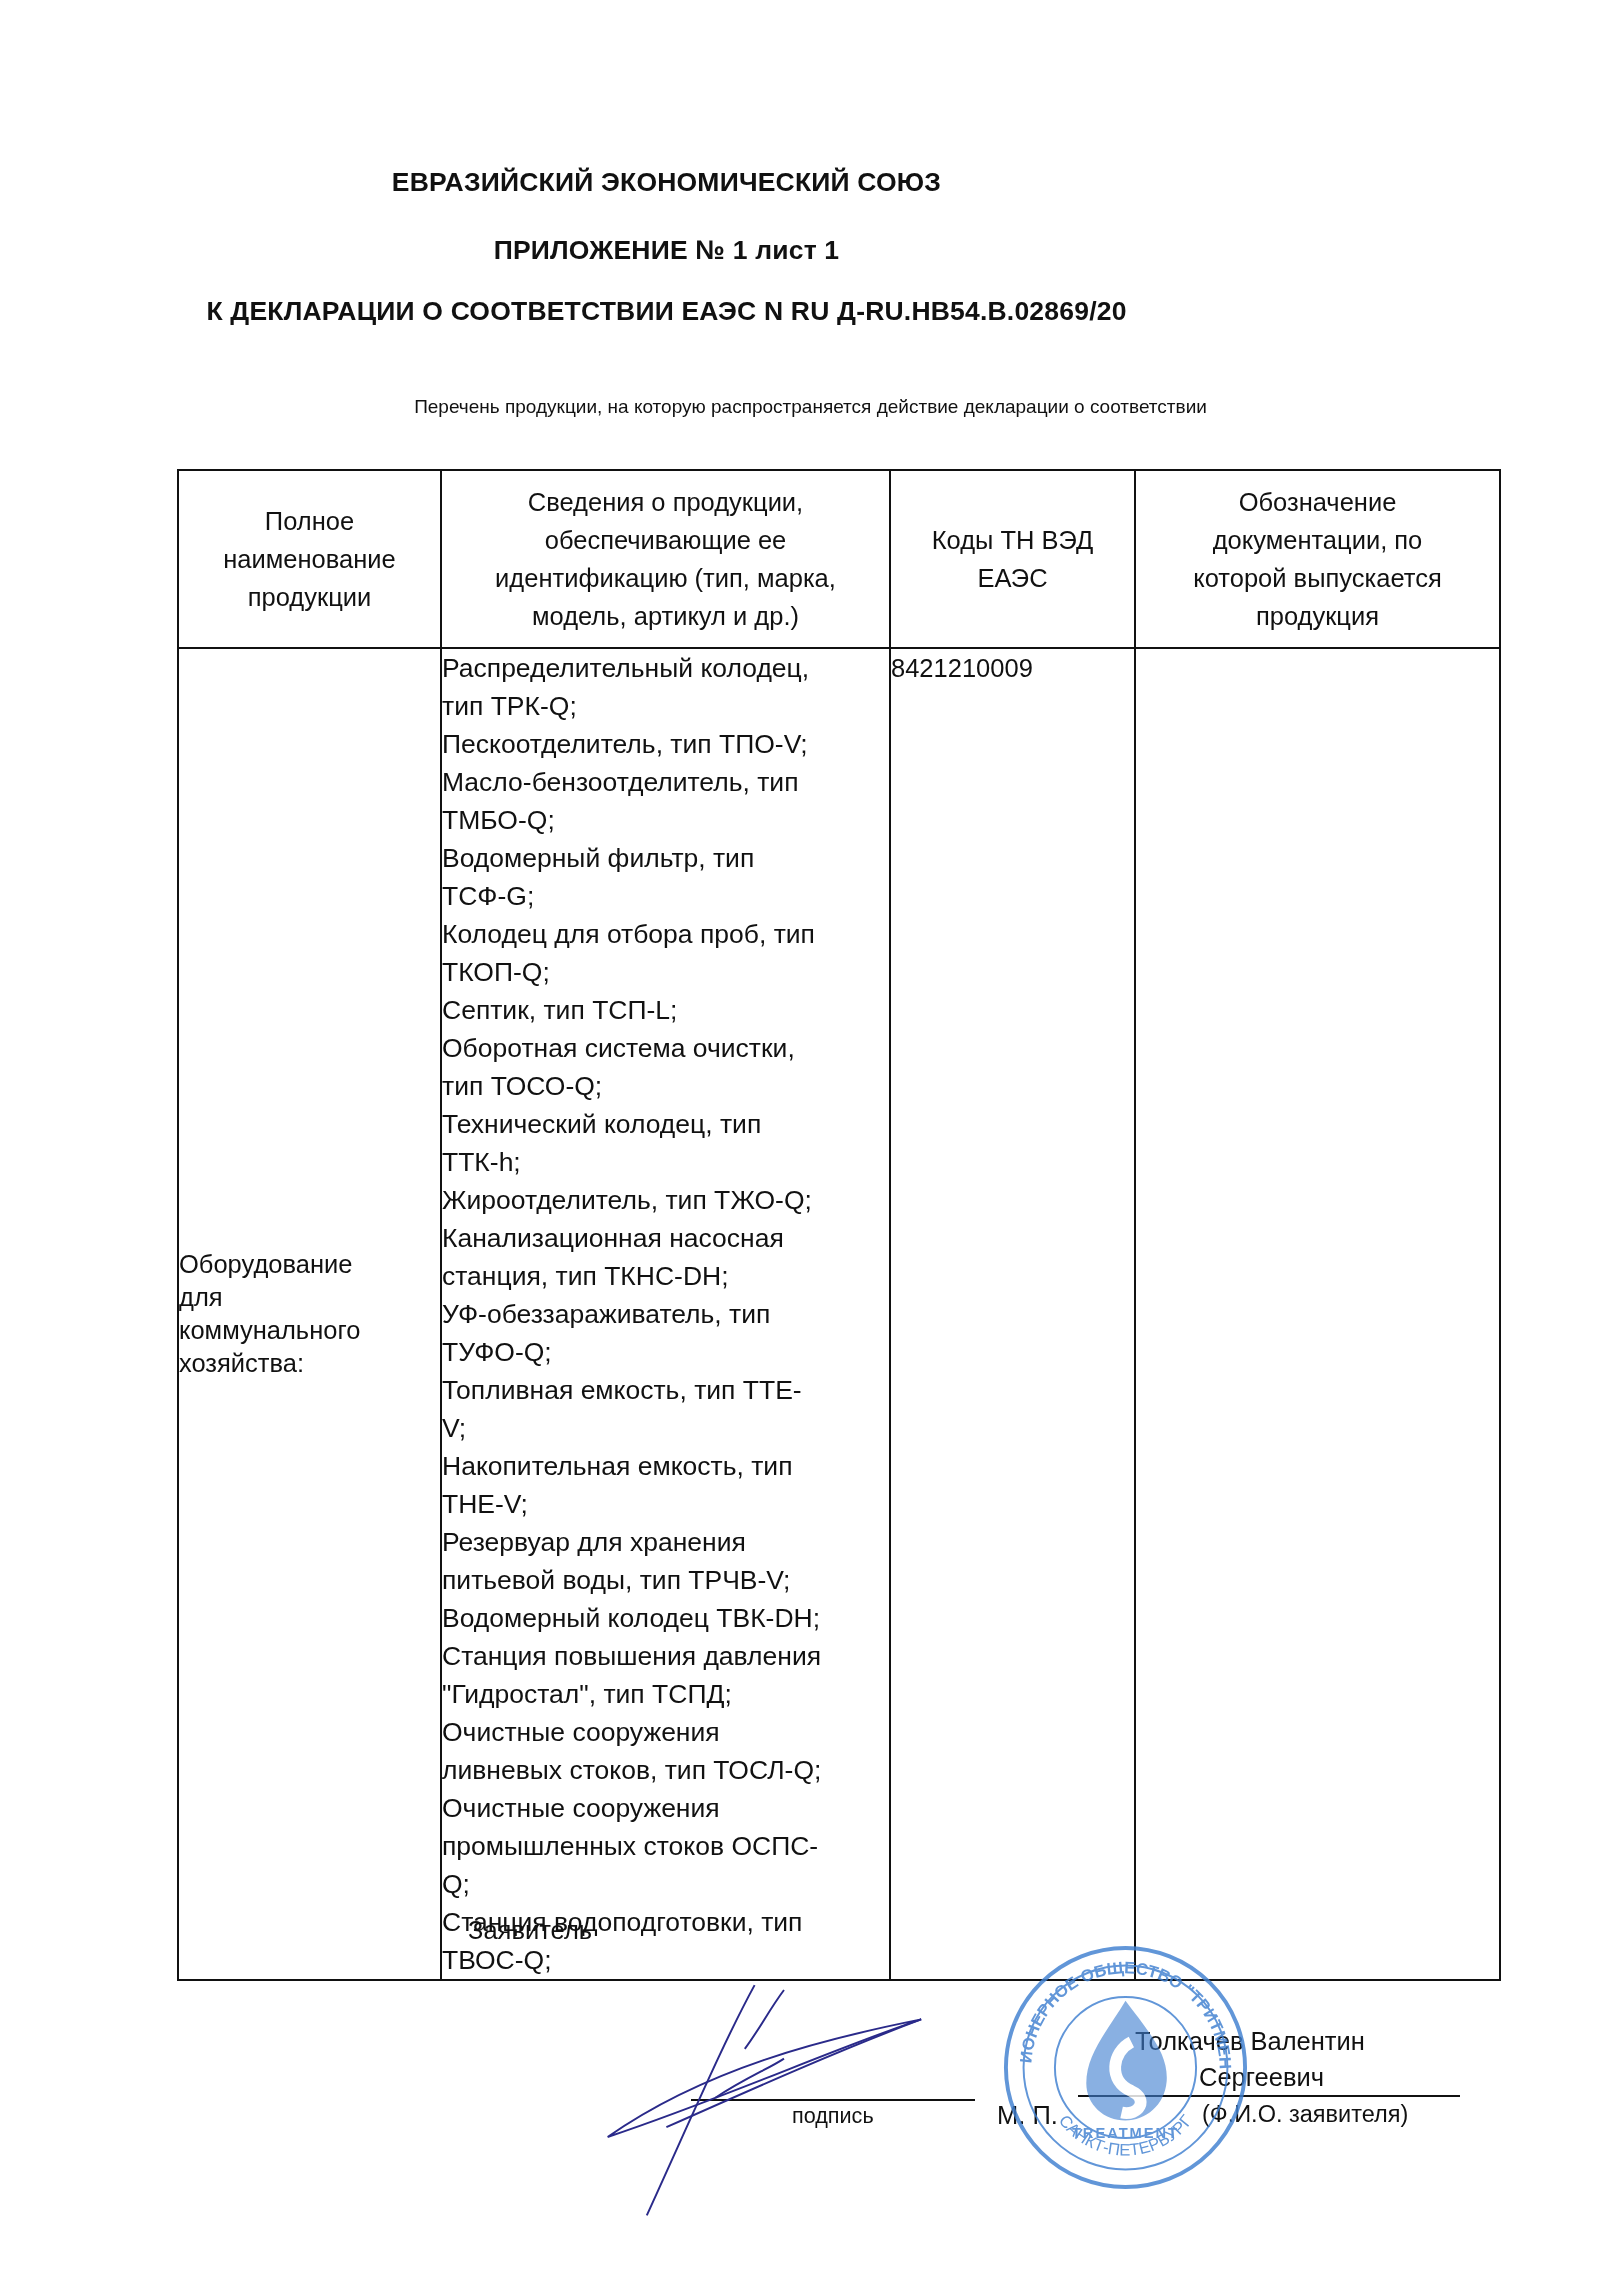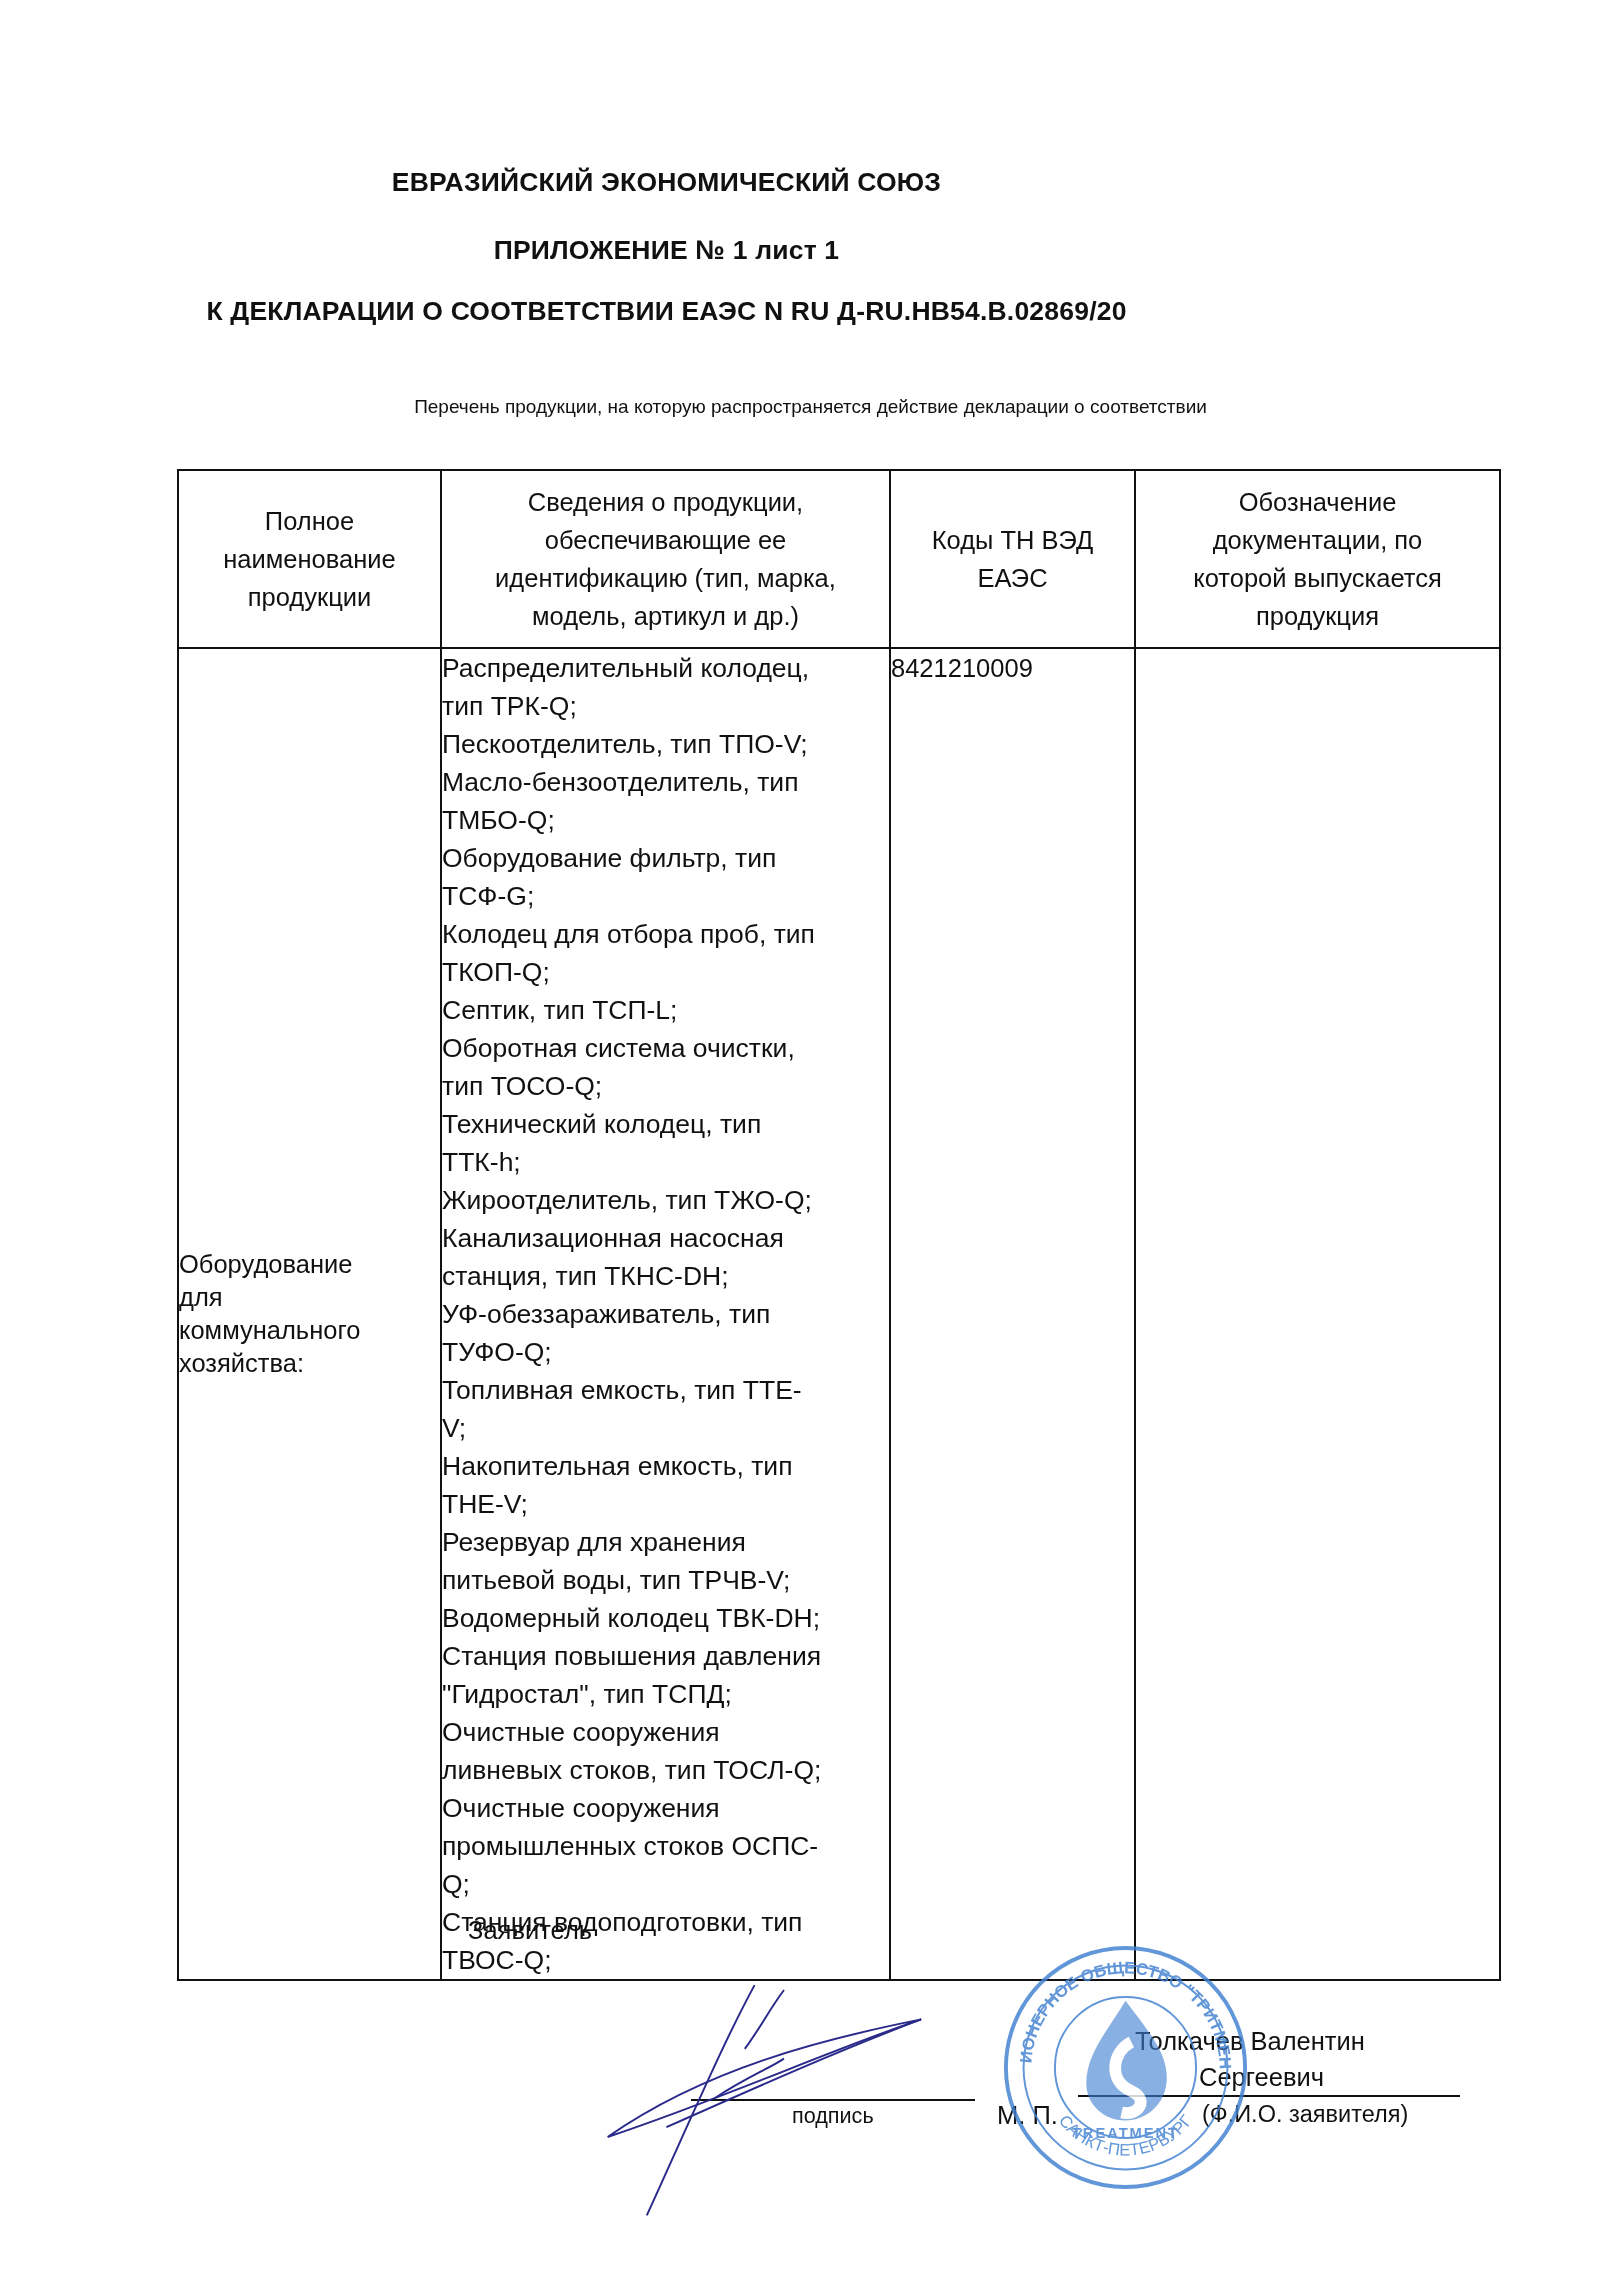--- a/index.html
+++ b/index.html
@@ -73,21 +73,21 @@
       <span>для</span>
       <span>коммунального</span>
       <span>хозяйства:</span>
     </td>
     <td class="list">
       <span>Распределительный колодец,</span>
       <span>тип ТРК-Q;</span>
       <span>Пескоотделитель, тип ТПО-V;</span>
       <span>Масло-бензоотделитель, тип</span>
       <span>ТМБО-Q;</span>
-      <span>Оборудование фильтр, тип</span>
+      <span>Водомерный фильтр, тип</span>
       <span>ТСФ-G;</span>
       <span>Колодец для отбора проб, тип</span>
       <span>ТКОП-Q;</span>
       <span>Септик, тип ТСП-L;</span>
       <span>Оборотная система очистки,</span>
       <span>тип ТОСО-Q;</span>
       <span>Технический колодец, тип</span>
       <span>ТТК-h;</span>
       <span>Жироотделитель, тип ТЖО-Q;</span>
       <span>Канализационная насосная</span>

